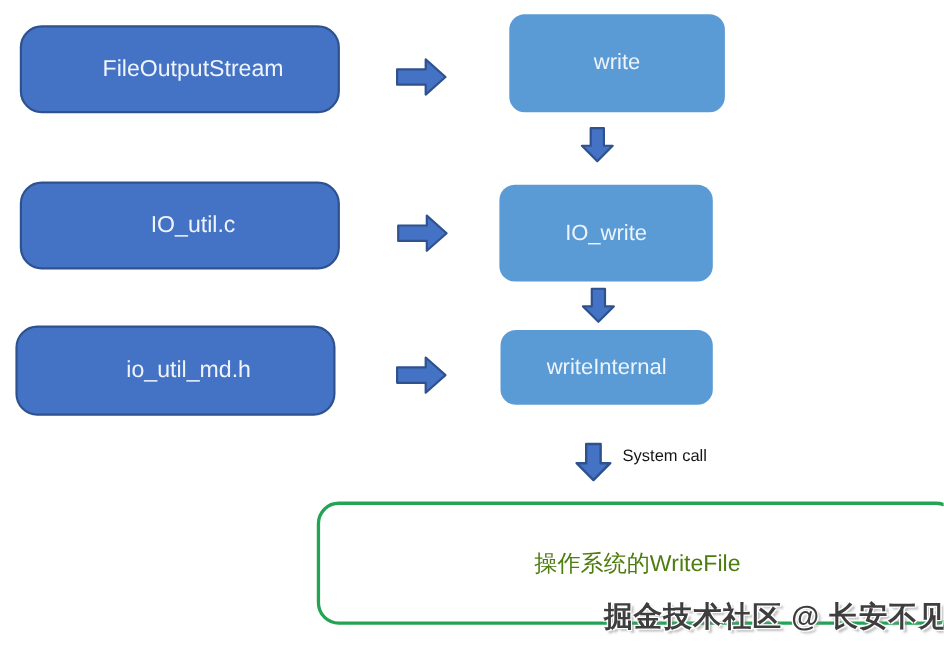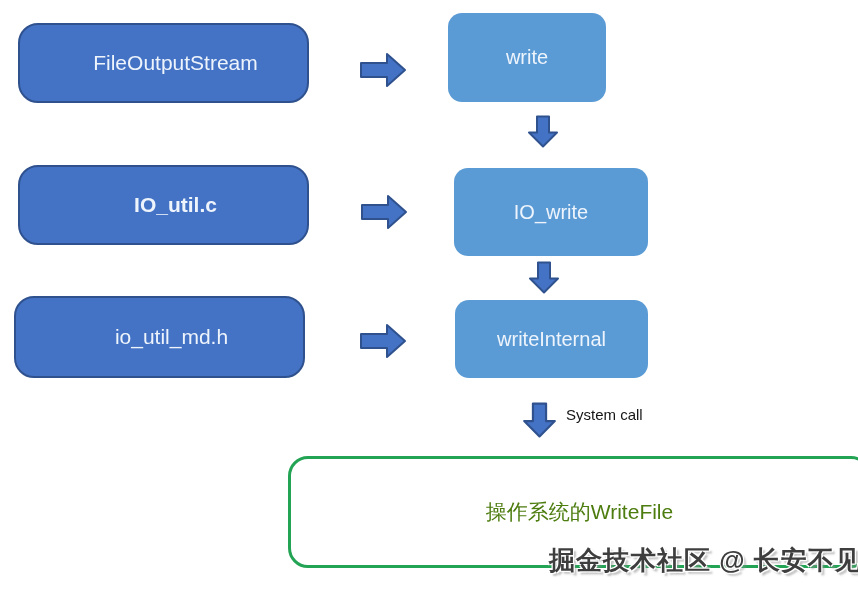--- a/index.html
+++ b/index.html
@@ -84,41 +84,41 @@
     z-index: 5;
   }
 </style>
 </head>
 <body>
 
 <div class="canvas">
 
   <div class="box dark" style="left:18px; top:23px; width:291px; height:80px;">FileOutputStream</div>
 
-  <div class="box dark" style="left:18px; top:165px; width:291px; height:80px;font-weight:bold;">IO_util.c</div>
+  <div class="box dark" style="left:18px; top:165px; width:291px; height:80px;">IO_util.c</div>
 
   <div class="box dark" style="left:14px; top:296px; width:291px; height:82px;">io_util_md.h</div>
 
   <svg class="arrow" style="left:359px; top:52px;" width="48" height="36" viewBox="0 0 48 36">
     <polygon points="2,11 28,11 28,2 46,18 28,34 28,25 2,25" fill="#4472c4" stroke="#2f528f" stroke-width="2" stroke-linejoin="round"></polygon>
   </svg>
 
   <svg class="arrow" style="left:360px; top:194px;" width="48" height="36" viewBox="0 0 48 36">
     <polygon points="2,11 28,11 28,2 46,18 28,34 28,25 2,25" fill="#4472c4" stroke="#2f528f" stroke-width="2" stroke-linejoin="round"></polygon>
   </svg>
 
   <svg class="arrow" style="left:359px; top:323px;" width="48" height="36" viewBox="0 0 48 36">
     <polygon points="2,11 28,11 28,2 46,18 28,34 28,25 2,25" fill="#4472c4" stroke="#2f528f" stroke-width="2" stroke-linejoin="round"></polygon>
   </svg>
 
-  <div class="box light" style="left:448px; top:13px; width:158px; height:89px;text-align:center;">write</div>
+  <div class="box light" style="left:463px; top:13px; width:196px; height:89px;text-align:center;">write</div>
 
   <div class="box light" style="left:454px; top:168px; width:194px; height:88px;">IO_write</div>
 
-  <div class="box light" style="left:455px; top:300px; width:193px; height:78px;text-align:center;">writeInternal</div>
+  <div class="box light" style="left:455px; top:300px; width:193px; height:68px;text-align:center;">writeInternal</div>
 
   <svg class="arrow" style="left:527px; top:114px;" width="32" height="35" viewBox="0 0 32 34">
     <polygon points="10,2 22,2 22,18 30,18 16,32 2,18 10,18" fill="#4472c4" stroke="#2f528f" stroke-width="2" stroke-linejoin="round"></polygon>
   </svg>
 
   <svg class="arrow" style="left:528px; top:260px;" width="32" height="35" viewBox="0 0 32 34">
     <polygon points="10,2 22,2 22,18 30,18 16,32 2,18 10,18" fill="#4472c4" stroke="#2f528f" stroke-width="2" stroke-linejoin="round"></polygon>
   </svg>
 
   <svg class="arrow" style="left:522px; top:401px;" width="35" height="38" viewBox="0 0 32 34">

